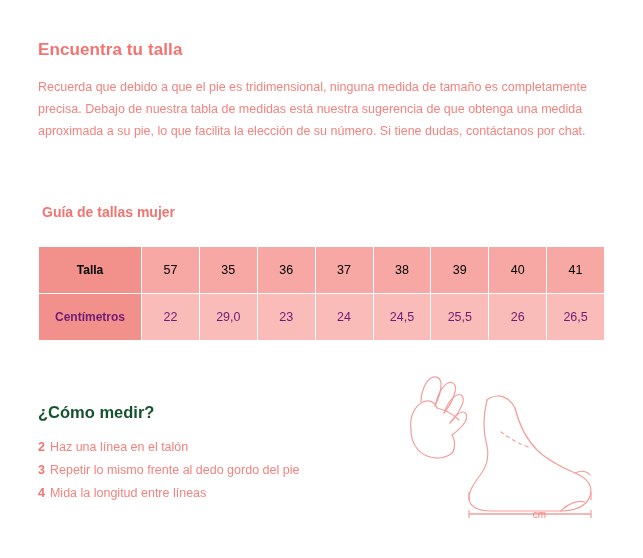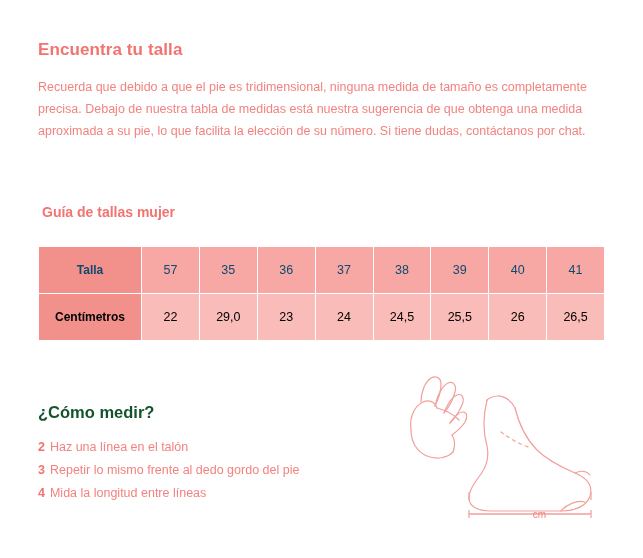--- a/index.html
+++ b/index.html
@@ -69,28 +69,28 @@
   }
   table.size-table td.head-cell {
     background: #f2908c;
     color: #ffffff;
     font-weight: bold;
     font-size: 12px;
     width: 103px;
   }
   table.size-table tr.row-head td {
     background: #f7a8a4;
-    color: #0c4a6e;
+    color: #000000;
   }
   table.size-table tr.row-head td.head-cell {
     background: #f2908c;
   }
   table.size-table tr.row-cm td {
     background: #f9bcb9;
-    color: #000000;
+    color: #701a75;
   }
   table.size-table tr.row-cm td.head-cell {
     background: #f2908c;
   }
 
   
   .measure-title {
     font-size: 16.5px;
     font-weight: bold;
     color: #14532d;

